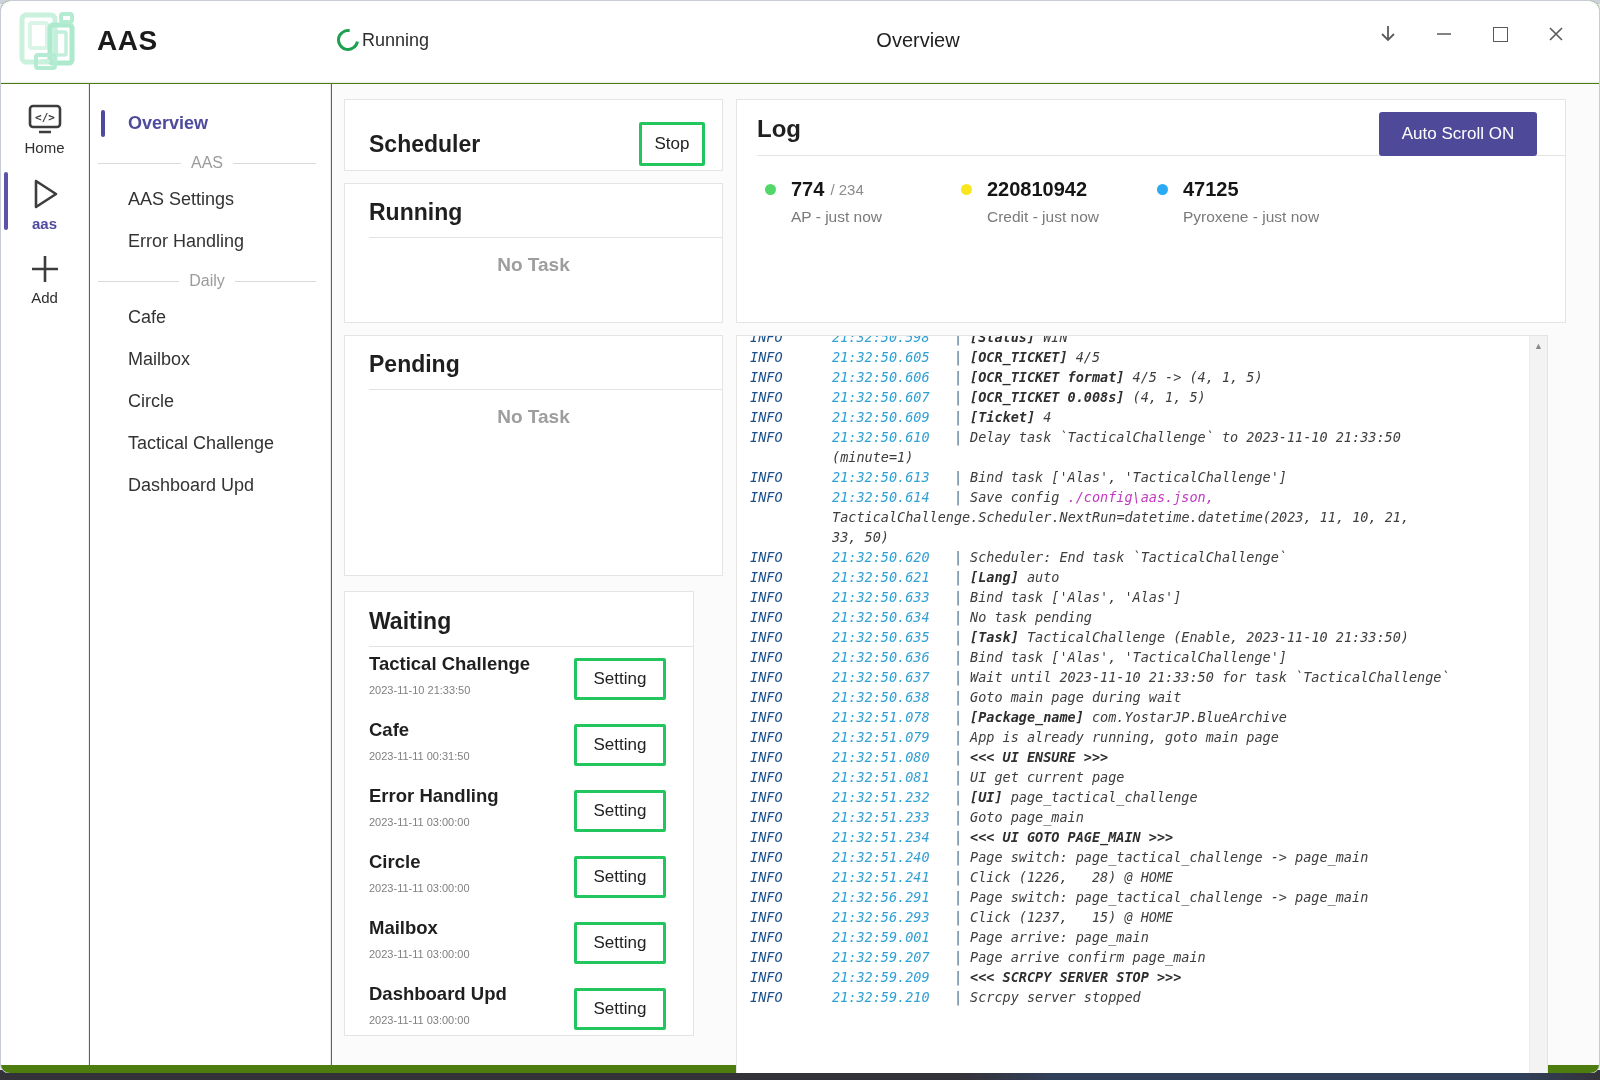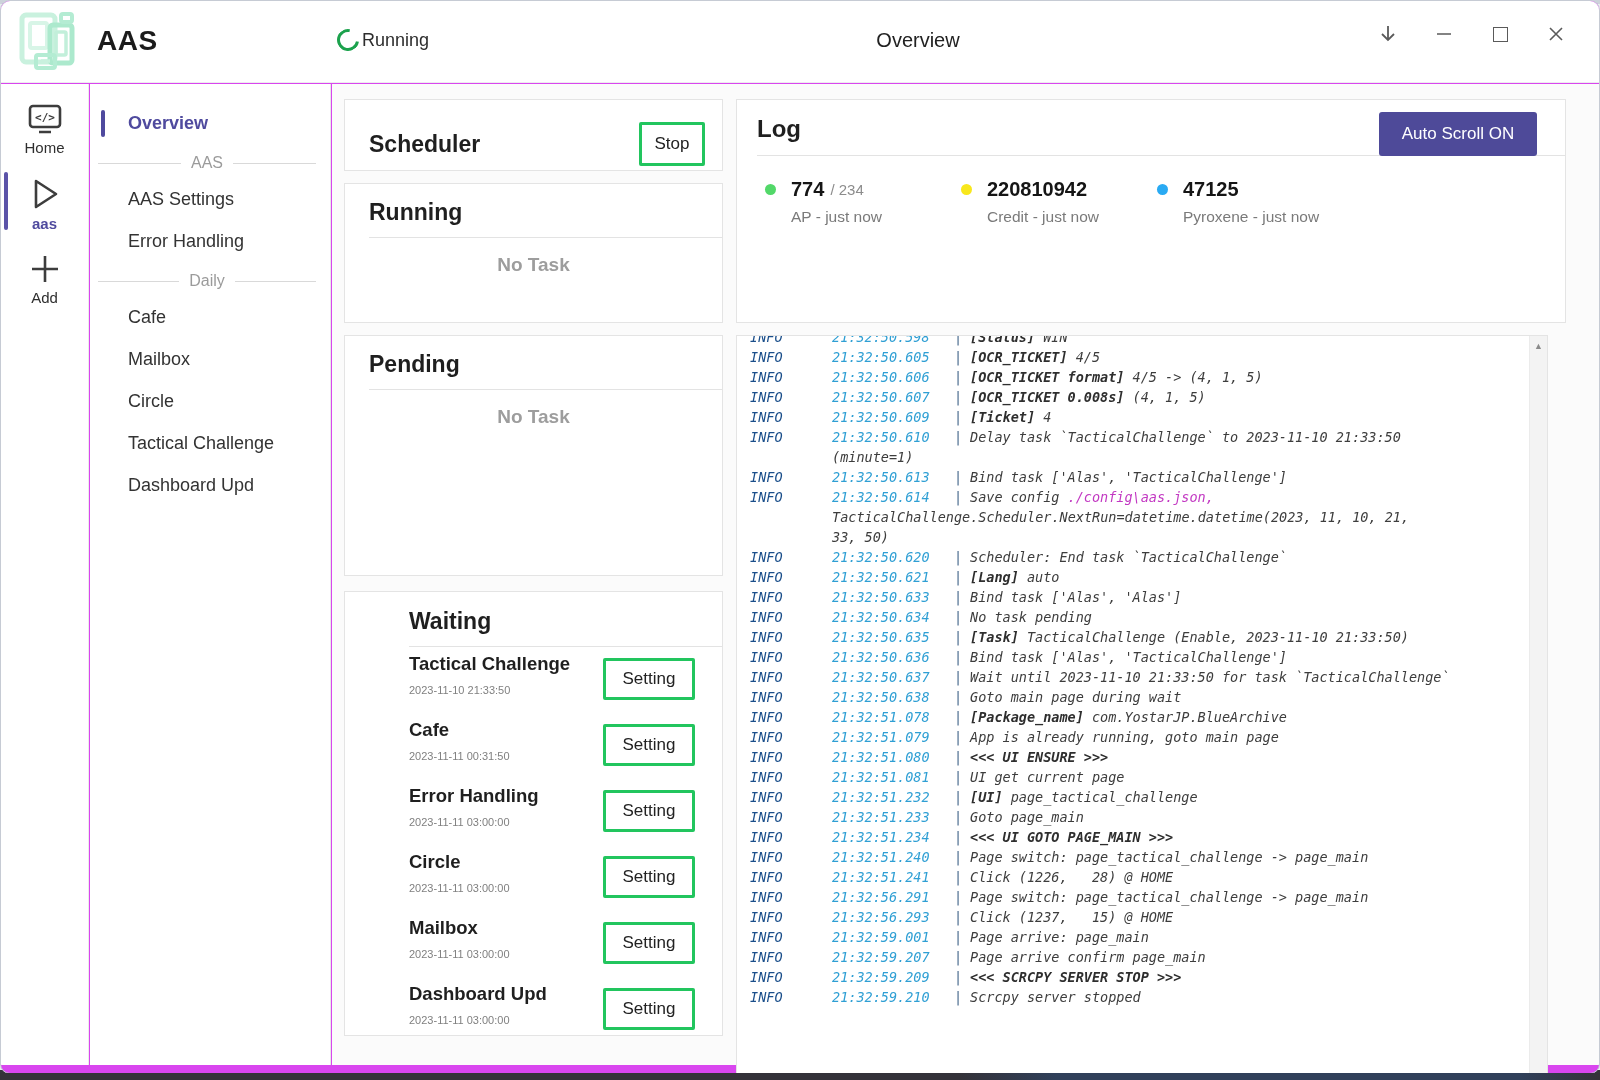--- a/index.html
+++ b/index.html
@@ -4,21 +4,21 @@
 <style>
   * { margin:0; padding:0; box-sizing:border-box; }
   html,body { width:1600px; height:1080px; overflow:hidden; }
   body {
     font-family:"Liberation Sans", sans-serif;
     background:linear-gradient(#ccd2da 0 4px,#e8eaee 4px 1070px,#35333c 1070px 1080px);
     position:relative; color:#222;
   }
   .window {
     position:absolute; top:0; left:0; width:1600px; height:1074px;
-    background:#d946ef; border:1px solid #c6cbd4; border-radius:10px; overflow:hidden;
+    background:#4d7c0f; border:1px solid #c6cbd4; border-radius:10px; overflow:hidden;
   }
   .taskbar-strip{
     position:absolute; left:0; right:0; bottom:0; height:7px;
     background:linear-gradient(90deg,#343239 0%,#343239 60%,#30405a 66%,#30405a 95%,#343239 100%);
     z-index:0;
   }
 
   
   .titlebar { position:absolute; top:0; left:0; right:0; height:82px; background:#fff; border-bottom:1px solid #ededed; z-index:5; }
   .logo { position:absolute; left:14px; top:7px; width:66px; height:66px; }
@@ -59,21 +59,21 @@
     font-family:"Liberation Sans",sans-serif; font-size:17px; color:#222; cursor:pointer;
   }
   .stop-btn { margin-left:auto; width:66px; height:44px; }
 
   .card-running { left:12px; top:99px; width:379px; height:140px; padding-top:15px; }
   .card-pending { left:12px; top:251px; width:379px; height:241px; padding-top:15px; }
   .card-running .card-title, .card-pending .card-title, .card-waiting .card-title { margin-left:24px; }
   .card-running .divider, .card-pending .divider, .card-waiting .divider { margin-left:24px; margin-top:11px; }
   .empty-msg { text-align:center; margin-top:16px; font-size:19px; font-weight:600; color:#9d9d9d; }
 
-  .card-waiting { left:12px; top:507px; width:379px; height:445px; padding-top:16px;padding-left:40px; }
+  .card-waiting { left:12px; top:507px; width:350px; height:445px; padding-top:16px; }
   .task-row { position:relative; height:62px; margin:4px 0 0 24px; }
   .task-name { font-size:18.5px; font-weight:700; color:#1f1f1f; display:block; padding-top:2px; }
   .task-date { font-size:11px; color:#808080; display:block; margin-top:9px; }
   .task-btn { position:absolute; right:27px; top:7px; width:92px; height:42px; }
 
   .card-log { left:404px; top:15px; width:830px; height:224px; padding-top:15px; }
   .card-log .card-title { margin-left:20px; font-size:24px; }
   .card-log .divider { margin:12px 0 0 20px; }
   .autoscroll-btn {
     position:absolute; right:28px; top:12px; width:158px; height:44px;

